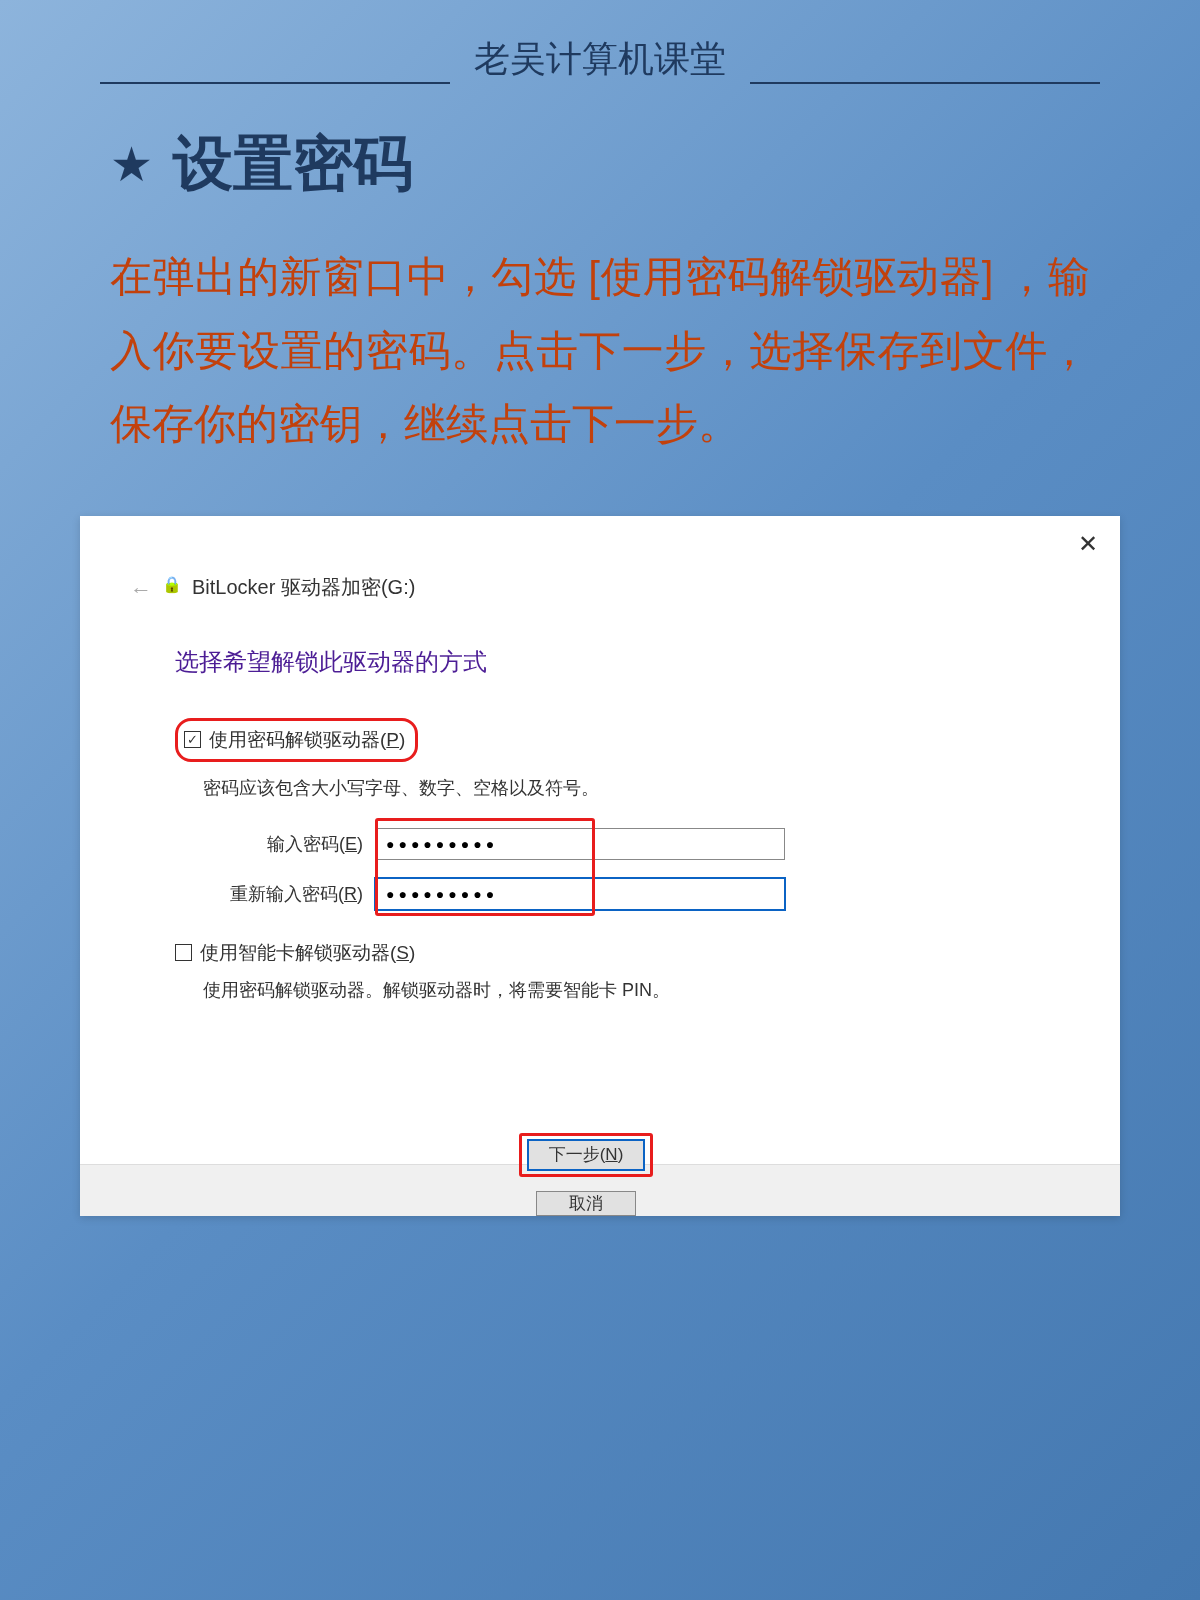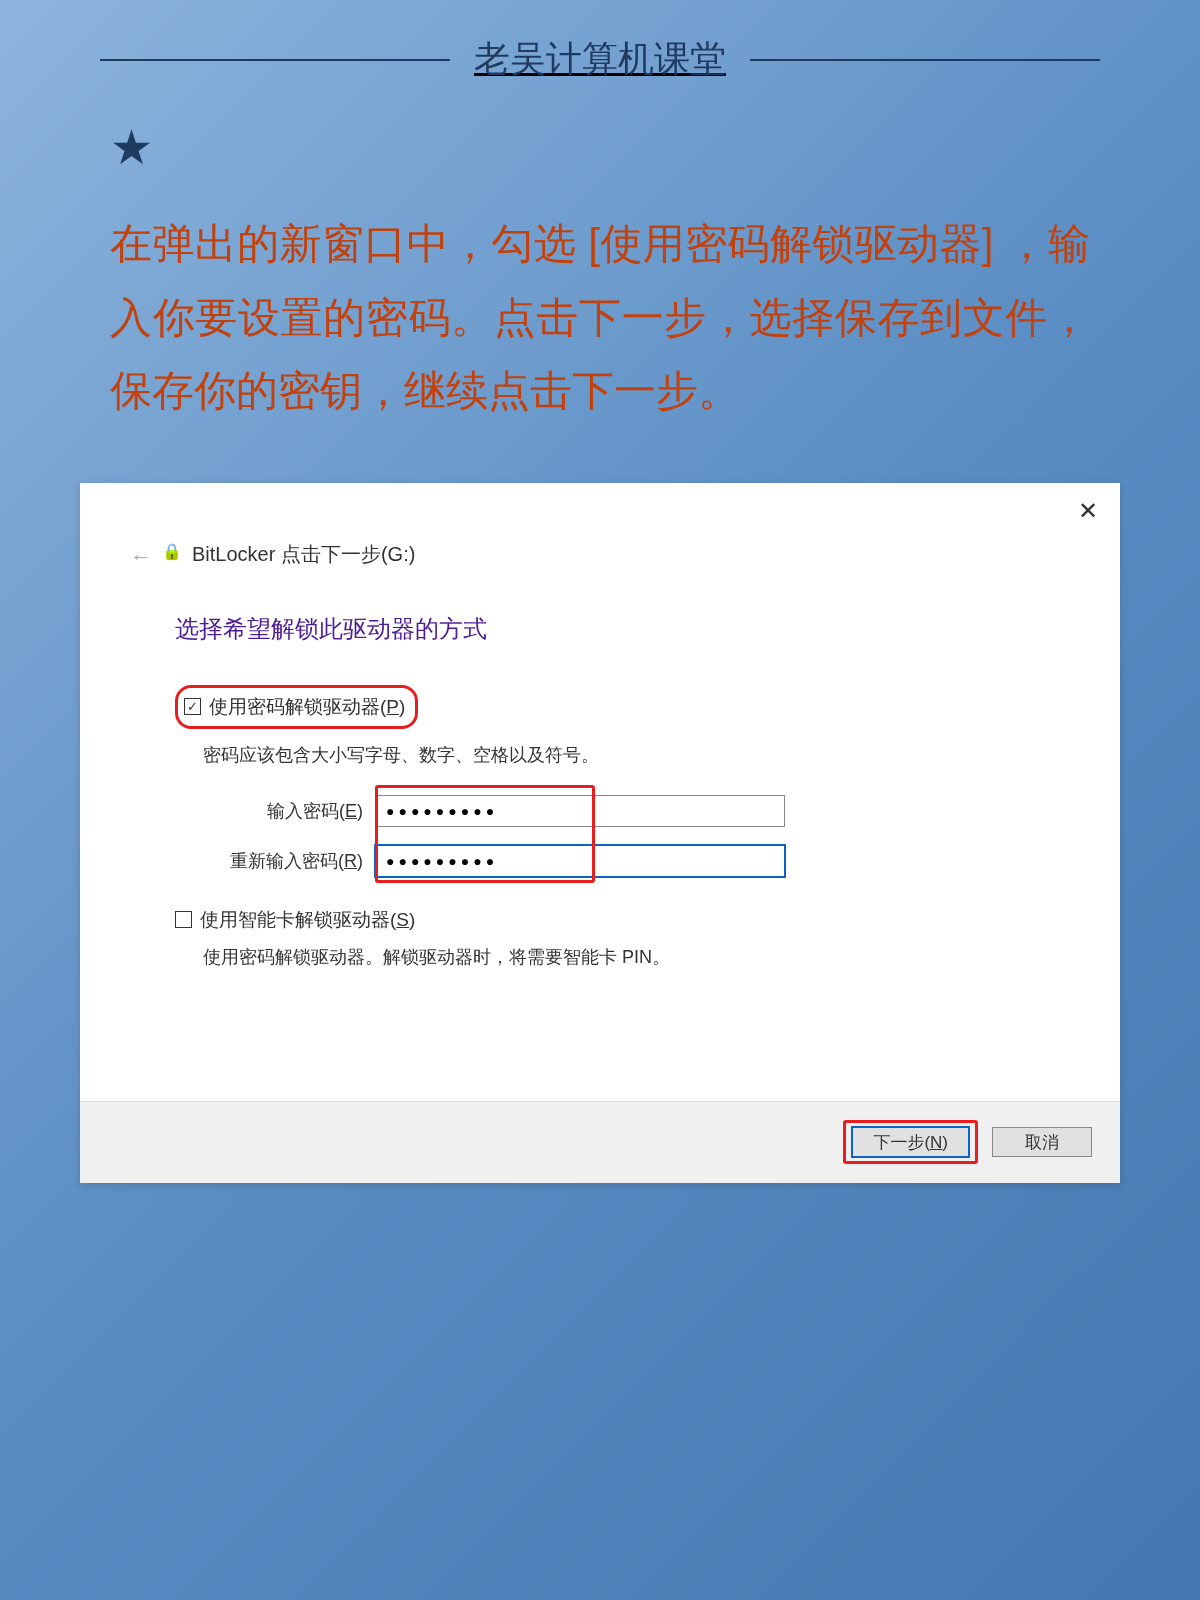--- a/index.html
+++ b/index.html
@@ -5,25 +5,24 @@
   * { margin: 0; padding: 0; box-sizing: border-box; }
   body {
     width: 1200px;
     height: 1600px;
     background: linear-gradient(135deg, #8db4dc 0%, #5a8dc4 50%, #4478b0 100%);
     font-family: "Microsoft YaHei", "PingFang SC", sans-serif;
     overflow: hidden;
   }
   .header {
     display: flex;
-    align-items: center;
+    align-items: flex-end;
     justify-content: center;
     padding: 35px 100px 10px;
     gap: 24px;
-    text-decoration: underline;
   }
   .header-line {
     flex: 1;
     height: 2px;
     background: #1f3a5f;
   }
   .header-title {
     font-size: 36px;
     color: #1f3a5f;
     font-weight: 500;
@@ -172,28 +171,29 @@
     left: 160px;
     width: 220px;
     height: 98px;
     pointer-events: none;
   }
   .option2 { margin-top: 30px; }
   .footer-bar {
     position: absolute;
     bottom: 0;
     left: 0; right: 0;
-    height: 82px;
+    height: 52px;
     background: #f0f0f0;
     border-top: 1px solid #ddd;
     display: flex;
     justify-content: flex-end;
     align-items: center;
     padding-right: 28px;
     gap: 14px;
+    flex-direction: column;
   }
   .win-btn {
     height: 30px;
     padding: 0 20px;
     border: 1px solid #888;
     background: #e1e1e1;
     font-size: 17px;
     color: #333;
     display: flex;
     align-items: center;
@@ -216,31 +216,32 @@
 
 <div class="header">
   <div class="header-line"></div>
   <div class="header-title">老吴计算机课堂</div>
   <div class="header-line"></div>
 </div>
 
 <div class="content">
   <div class="section-heading">
     <span class="star-icon">★</span>
+    <span class="section-title">设置密码</span>
   </div>
   <div class="description">在弹出的新窗口中，勾选 [使用密码解锁驱动器] ，输入你要设置的密码。点击下一步，选择保存到文件，保存你的密钥，继续点击下一步。</div>
 </div>
 
 <div class="screenshot-wrap">
   <div class="win-close">✕</div>
 
   <div class="win-header">
     <span class="back-arrow">←</span>
     <span class="lock-icon"></span>
-    <span>BitLocker 点击下一步(G:)</span>
+    <span>BitLocker 驱动器加密(G:)</span>
   </div>
 
   <div class="win-body">
     <div class="win-prompt">选择希望解锁此驱动器的方式</div>
 
     <span class="highlight-red">
       <span class="option-row" style="margin-bottom:0; margin-left:6px;">
         <span class="checkbox checked"></span>
         <span><span>使用密码解锁驱动器(<span class="underline">P</span>)</span></span>
       </span>

